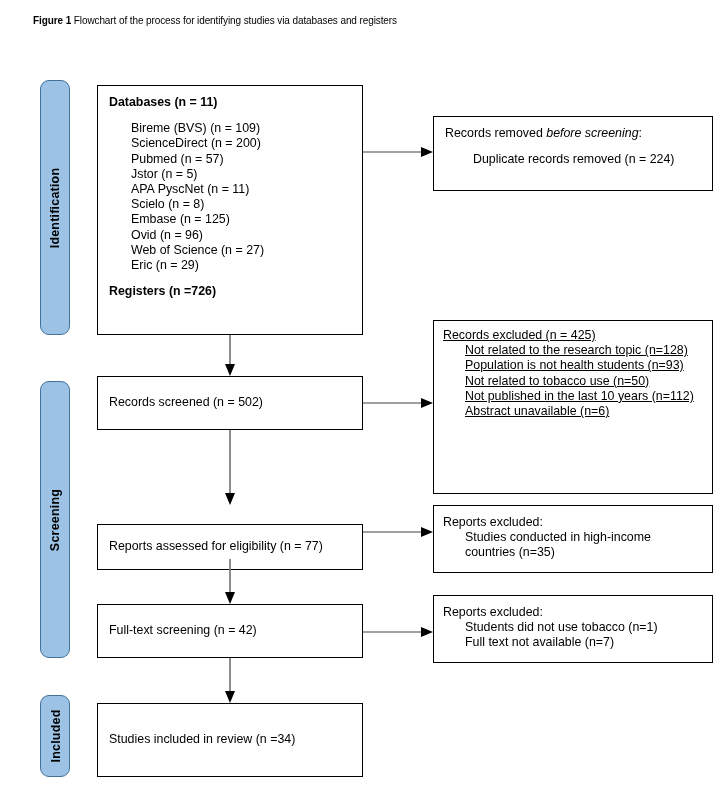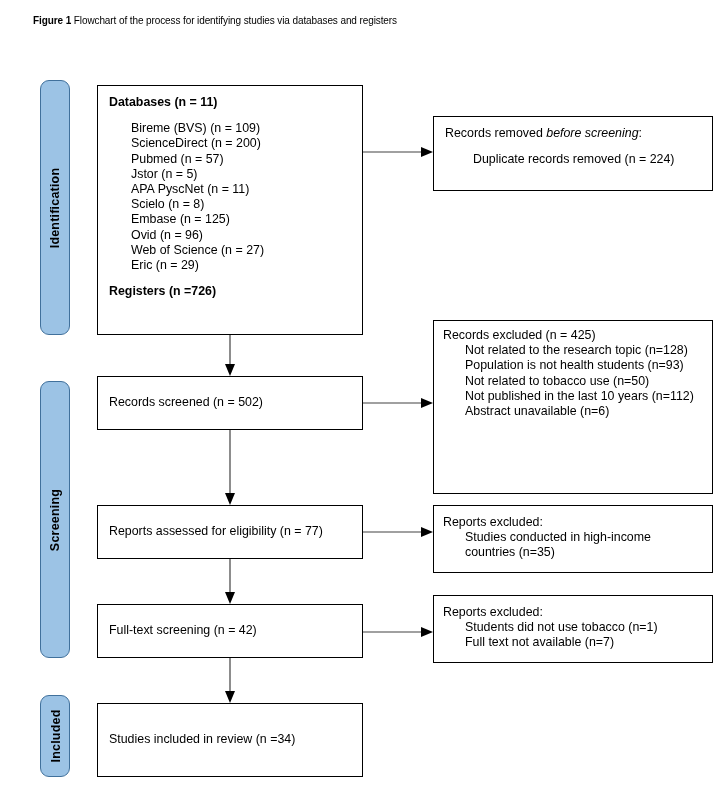--- a/index.html
+++ b/index.html
@@ -119,30 +119,30 @@
   <div class="flow-box" style="left:433px; top:116px; width:280px; height:75px;">
     <div class="box-line"><span>Records removed </span><span class="italic">before screening</span><span>:</span></div>
     <div class="spacer"></div>
     <div class="box-line indent2">Duplicate records removed (n = 224)</div>
   </div>
 
   <div class="flow-box vcenter" style="left:97px; top:376px; width:266px; height:54px;">
     <div class="box-line">Records screened (n = 502)</div>
   </div>
 
-  <div class="flow-box" style="left:433px; top:320px; width:280px; height:174px; padding:7px 9px;">
+  <div class="flow-box" style="left:433px; top:320px; width:280px; height:174px; padding:7px 9px;text-decoration:underline;">
     <div class="box-line">Records excluded (n = 425)</div>
     <div class="wrapline indent1">Not related to the research topic (n=128)</div>
     <div class="wrapline indent1">Population is not health students (n=93)</div>
     <div class="wrapline indent1">Not related to tobacco use (n=50)</div>
     <div class="wrapline indent1">Not published in the last 10 years (n=112)</div>
     <div class="wrapline indent1">Abstract unavailable (n=6)</div>
   </div>
 
-  <div class="flow-box vcenter" style="left:97px; top:505px; width:266px; height:54px;">
+  <div class="flow-box vcenter" style="left:97px; top:524px; width:266px; height:46px;">
     <div class="box-line">Reports assessed for eligibility (n = 77)</div>
   </div>
 
   <div class="flow-box" style="left:433px; top:505px; width:280px; height:68px; padding:9px 9px;">
     <div class="box-line">Reports excluded:</div>
     <div class="wrapline indent1">Studies conducted in high-income countries (n=35)</div>
   </div>
 
   <div class="flow-box vcenter" style="left:97px; top:604px; width:266px; height:54px;">
     <div class="box-line">Full-text screening (n = 42)</div>

